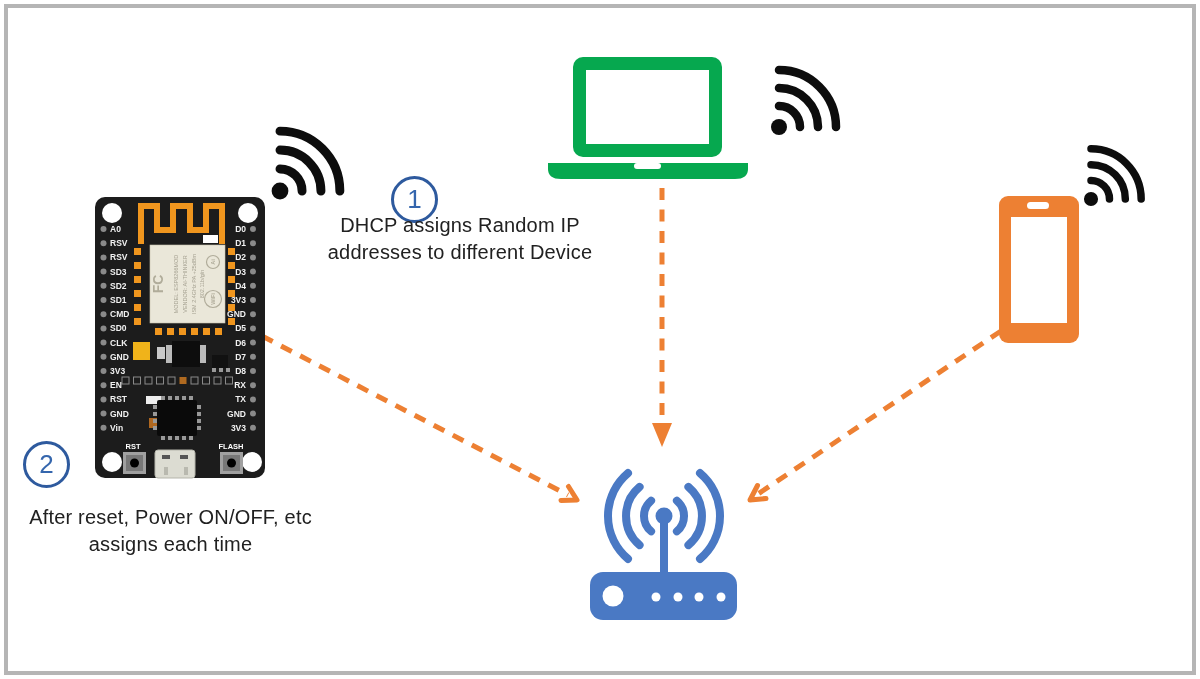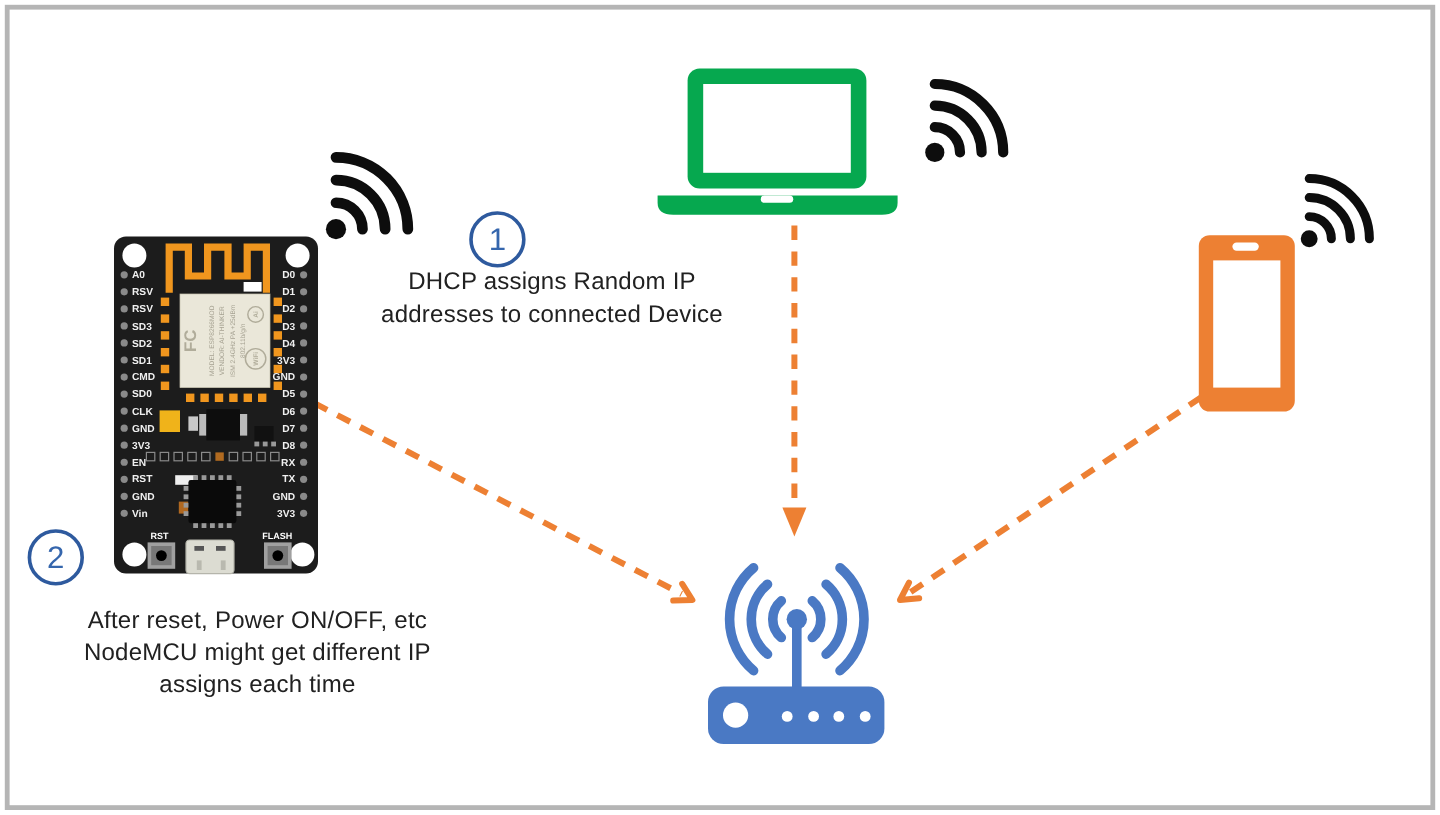--- a/index.html
+++ b/index.html
@@ -10,22 +10,22 @@
   .frame {
     position:absolute; inset:4px; border:4px solid #b5b5b5;
     pointer-events:none;
   }
   svg.scene { position:absolute; left:0; top:0; }
 
   .caption {
     position:absolute; text-align:center; font-size:20px; line-height:27px;
     color:#212121; letter-spacing:0.2px;
   }
-  .caption-1 { left:290px; top:222px; width:340px; }
-  .caption-2 { left:8px;   top:504px; width:325px;margin-left:44px; }
+  .caption-1 { left:290px; top:212px; width:340px; }
+  .caption-2 { left:8px;   top:504px; width:325px; }
 
   .badge {
     position:absolute; width:47px; height:47px; box-sizing:border-box;
     border:3.5px solid #2e5a9e; border-radius:50%;
     color:#3566ad; font-size:26px;
     display:flex; align-items:center; justify-content:center;
   }
   .badge-1 { left:391px; top:176px; }
   .badge-2 { left:23px;  top:441px; }
 
@@ -288,23 +288,22 @@
       <rect x="184" y="467" width="4" height="8" fill="#b9b9af"></rect>
     </g>
   </g>
 </svg>
 
 <div class="badge badge-1">
   <span>1</span>
 </div>
 <div class="caption caption-1">
   <div>DHCP assigns Random IP</div>
-  <div>addresses to connected Device</div>
+  <div>addresses to different Device</div>
 </div>
 
 <div class="badge badge-2">
   <span>2</span>
 </div>
 <div class="caption caption-2">
   <div>After reset, Power ON/OFF, etc</div>
-  <div>NodeMCU might get different IP</div>
   <div>assigns each time</div>
 </div>
 
 </body></html>

